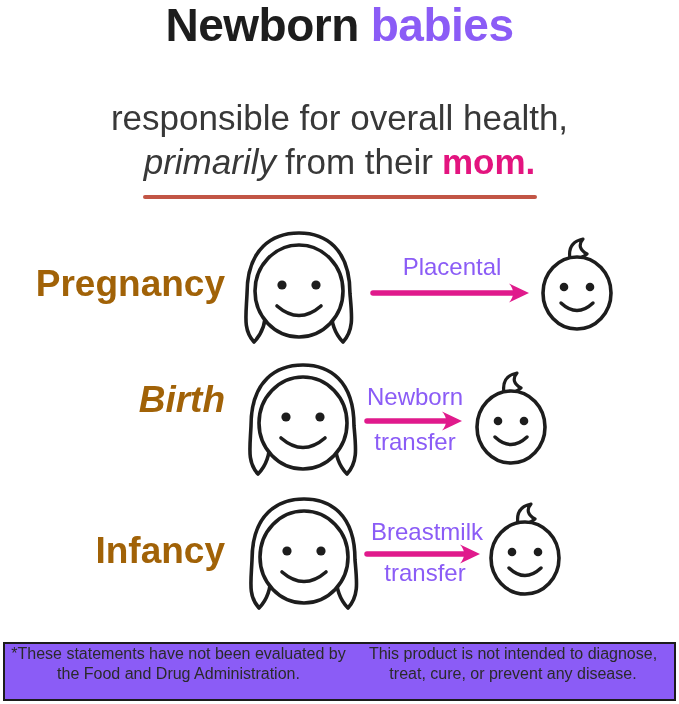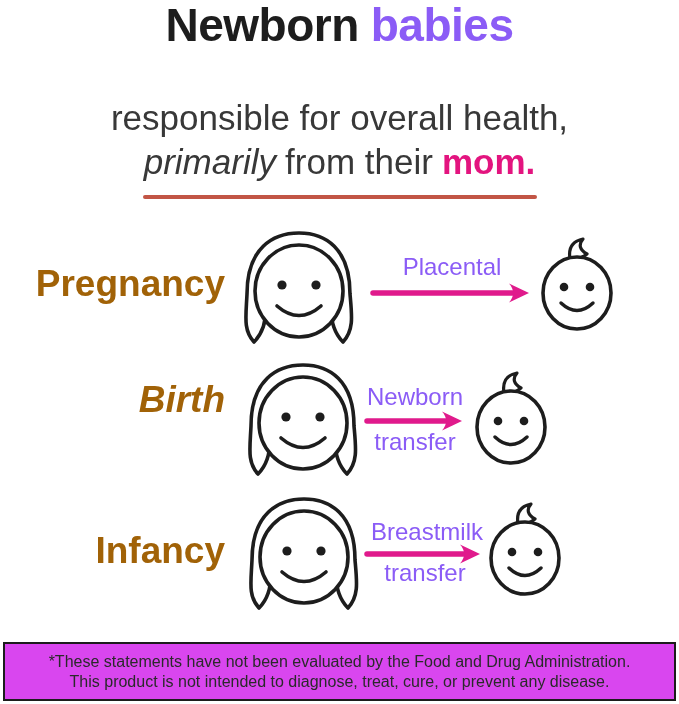--- a/index.html
+++ b/index.html
@@ -30,22 +30,22 @@
     font-size:37px;line-height:44px;font-weight:600;color:#a16207;white-space:nowrap;
   }
   .caption{
     position:absolute;text-align:center;
     font-size:24px;line-height:26px;font-weight:400;color:#8b5cf6;white-space:nowrap;
   }
   .abs{position:absolute;}
   
   .footer-box{
     position:absolute;left:3px;top:642px;width:669px;height:55px;
-    border:2px solid #1c1c1c;background:#d946ef;
-    display:flex;flex-direction:column;justify-content:center;
+    border:2px solid #1c1c1c;background:#8b5cf6;
+    display:flex;flex-direction:row;justify-content:center;
     text-align:center;
   }
   .footer-line{font-size:16px;line-height:20px;color:#2a2a2a;}
   svg{display:block;}
 </style>
 </head>
 <body>
 
 <div class="canvas">
 

